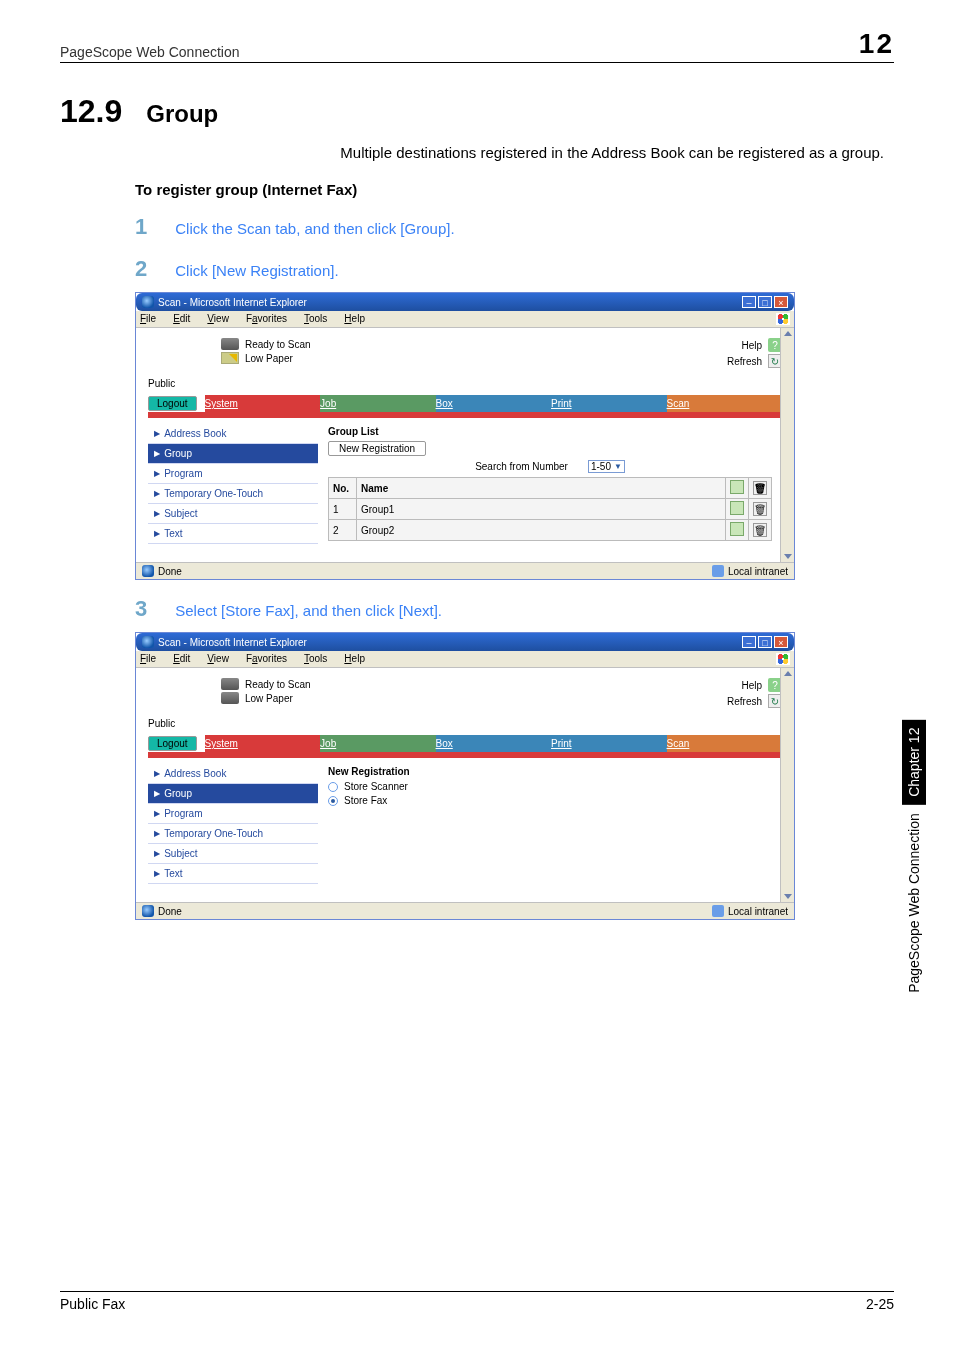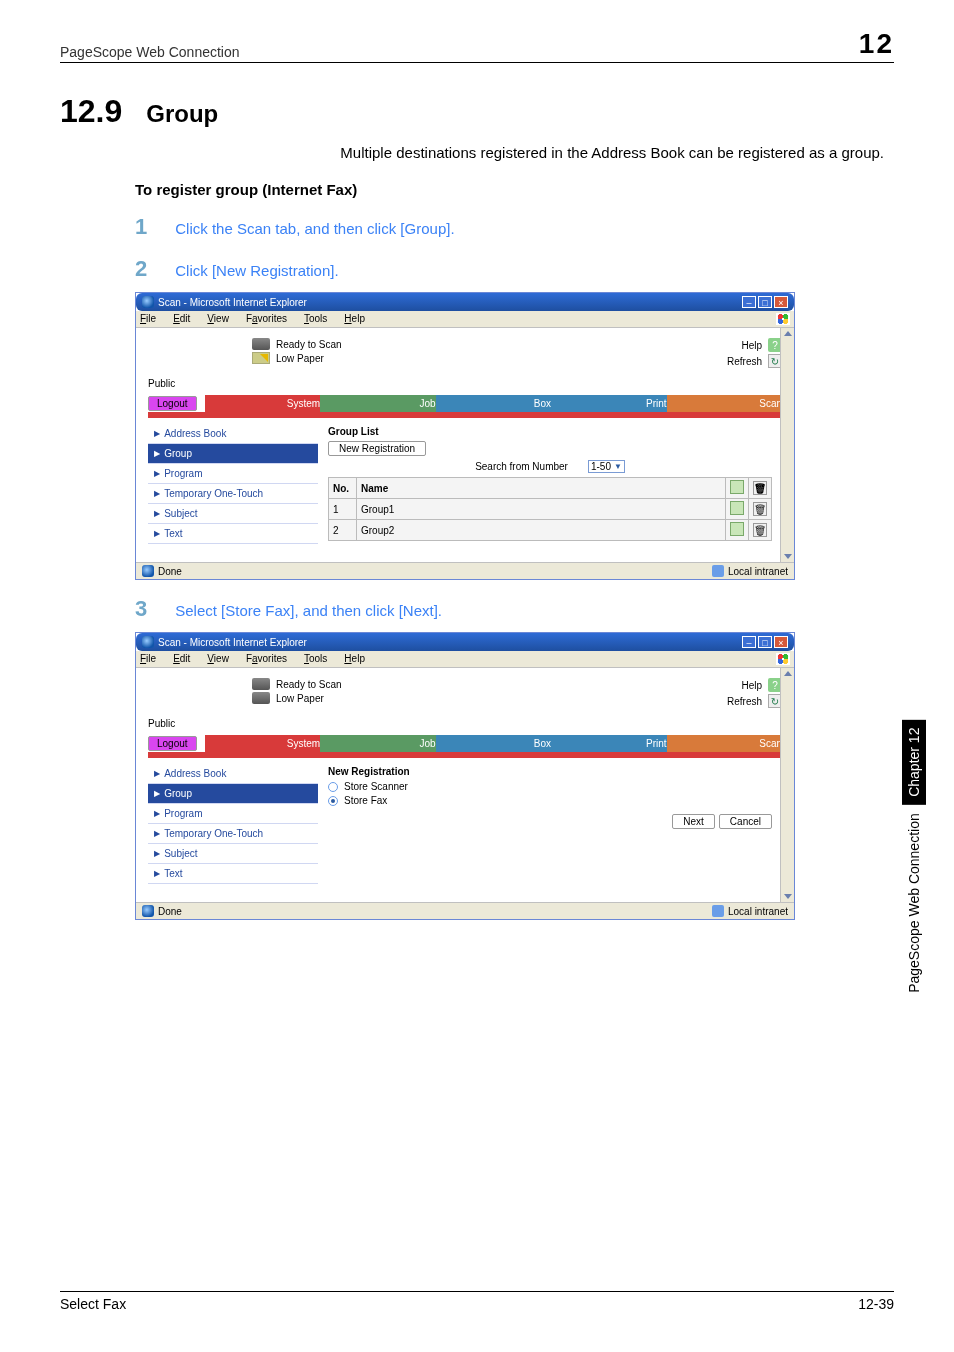--- a/index.html
+++ b/index.html
@@ -145,21 +145,21 @@
       radial-gradient(circle at 70% 70%, #fc3 20%, transparent 21%),
       #fff;
   }
   .ss-body { background: #fff; padding: 10px 12px 18px 12px; position: relative; }
   .ss-topbar {
     display: flex;
     justify-content: space-between;
     align-items: flex-start;
   }
   .ss-status {
-    margin-left: 104px;
+    margin-left: 73px;
     font-size: 10px;
   }
   .ss-status-row { display: flex; align-items: center; gap: 6px; margin-bottom: 2px; }
   .ic-printer, .ic-paper {
     width: 18px; height: 12px; display: inline-block;
   }
   .ic-printer { background: linear-gradient(#888,#555); border-radius: 2px; }
   .ic-paper {
     background: #cc8; border:1px solid #aa7;
     position: relative;
@@ -168,27 +168,28 @@
     content:""; position:absolute; right:1px; top:1px;
     border:4px solid transparent; border-right-color:#e6b800; border-top-color:#e6b800;
   }
   .ss-help-ref { text-align: right; font-size: 10px; }
   .ss-help-row { display:flex; align-items:center; justify-content:flex-end; gap:6px; margin-bottom:2px;}
   .ic-help { width:14px; height:14px; background:#8ad18a; border-radius:2px; display:inline-flex; align-items:center; justify-content:center; color:#fff; font-size:10px;}
   .ic-refresh { width:14px; height:14px; background:#eee; border:1px solid #aaa; display:inline-flex; align-items:center; justify-content:center; font-size:10px; color:#1e7a4a;}
   .ss-public { margin-top: 8px; font-size: 10px; }
   .ss-tabrow { display:flex; align-items:center; gap:8px; margin-top:6px; }
   .ss-logout {
-    background:#d946ef; border:1px solid #999; border-radius:2px;
+    background:#14b8a6; border:1px solid #999; border-radius:2px;
     padding:1px 8px; font-size:10px;
   }
   .ss-tabs { display:flex; flex:1; }
   .ss-tab {
-    flex:1; text-align:right; padding:3px 0; color:#fff;
+    flex:1; text-align:left; padding:3px 0; color:#fff;
     font-size:10px;
+    text-decoration:underline;
   }
   .ss-tab.system { background:#d83a3a; }
   .ss-tab.job    { background:#5a9a63; }
   .ss-tab.box    { background:#3b86b8; }
   .ss-tab.print  { background:#3b86b8; }
   .ss-tab.scan   { background:#d87a3a; }
   .ss-redbar { height:6px; background:#d83a3a; margin-top:0; }
   .ss-main { display:flex; margin-top:6px; gap:0; }
   .ss-sidebar {
     width: 170px;
@@ -508,24 +509,20 @@
         <div class="ss-content">
           <div class="ss-content-title">New Registration</div>
           <div class="ss-radio-row">
             <span class="ss-radio"></span>
             <span>Store Scanner</span>
           </div>
           <div class="ss-radio-row">
             <span class="ss-radio sel"></span>
             <span>Store Fax</span>
           </div>
-          <div class="ss-btnrow">
-            <span class="ss-btn">Next</span>
-            <span class="ss-btn">Cancel</span>
-          </div>
           <div style="height:30px;"></div>
         </div>
       </div>
     </div>
     <div class="ss-statusbar">
       <span style="display:flex; gap:4px; align-items:center;">
           <span class="ie-ic"></span>
           <span>Done</span>
         </span>
       <span class="ss-intranet">
@@ -536,15 +533,15 @@
   </div>
 
 </div>
 
 <div class="side-tab">
   <span class="white">PageScope Web Connection</span>
   <span class="black">Chapter 12</span>
 </div>
 
 <div class="footer">
-  <span>Select Fax</span>
-  <span>12-39</span>
+  <span>Public Fax</span>
+  <span>2-25</span>
 </div>
 
 </body></html>

